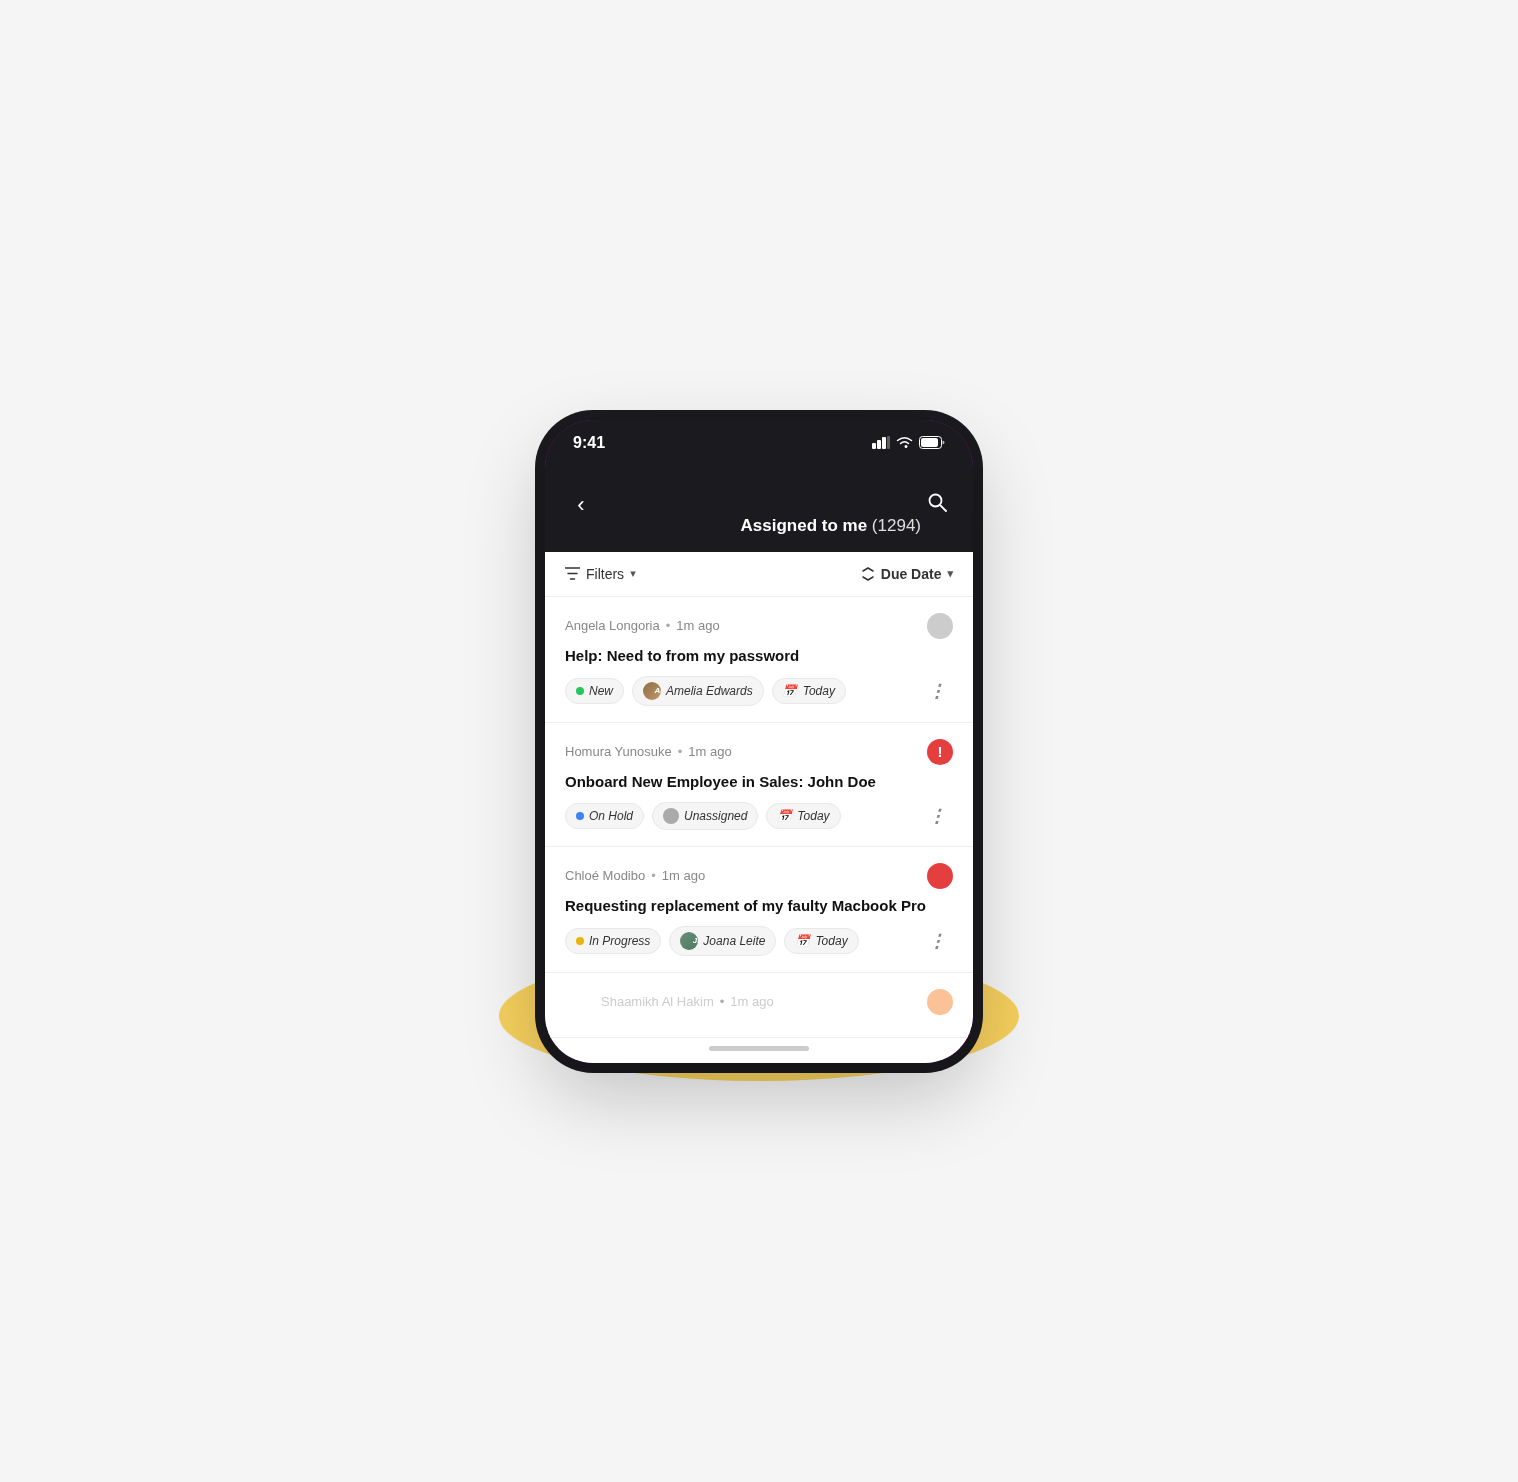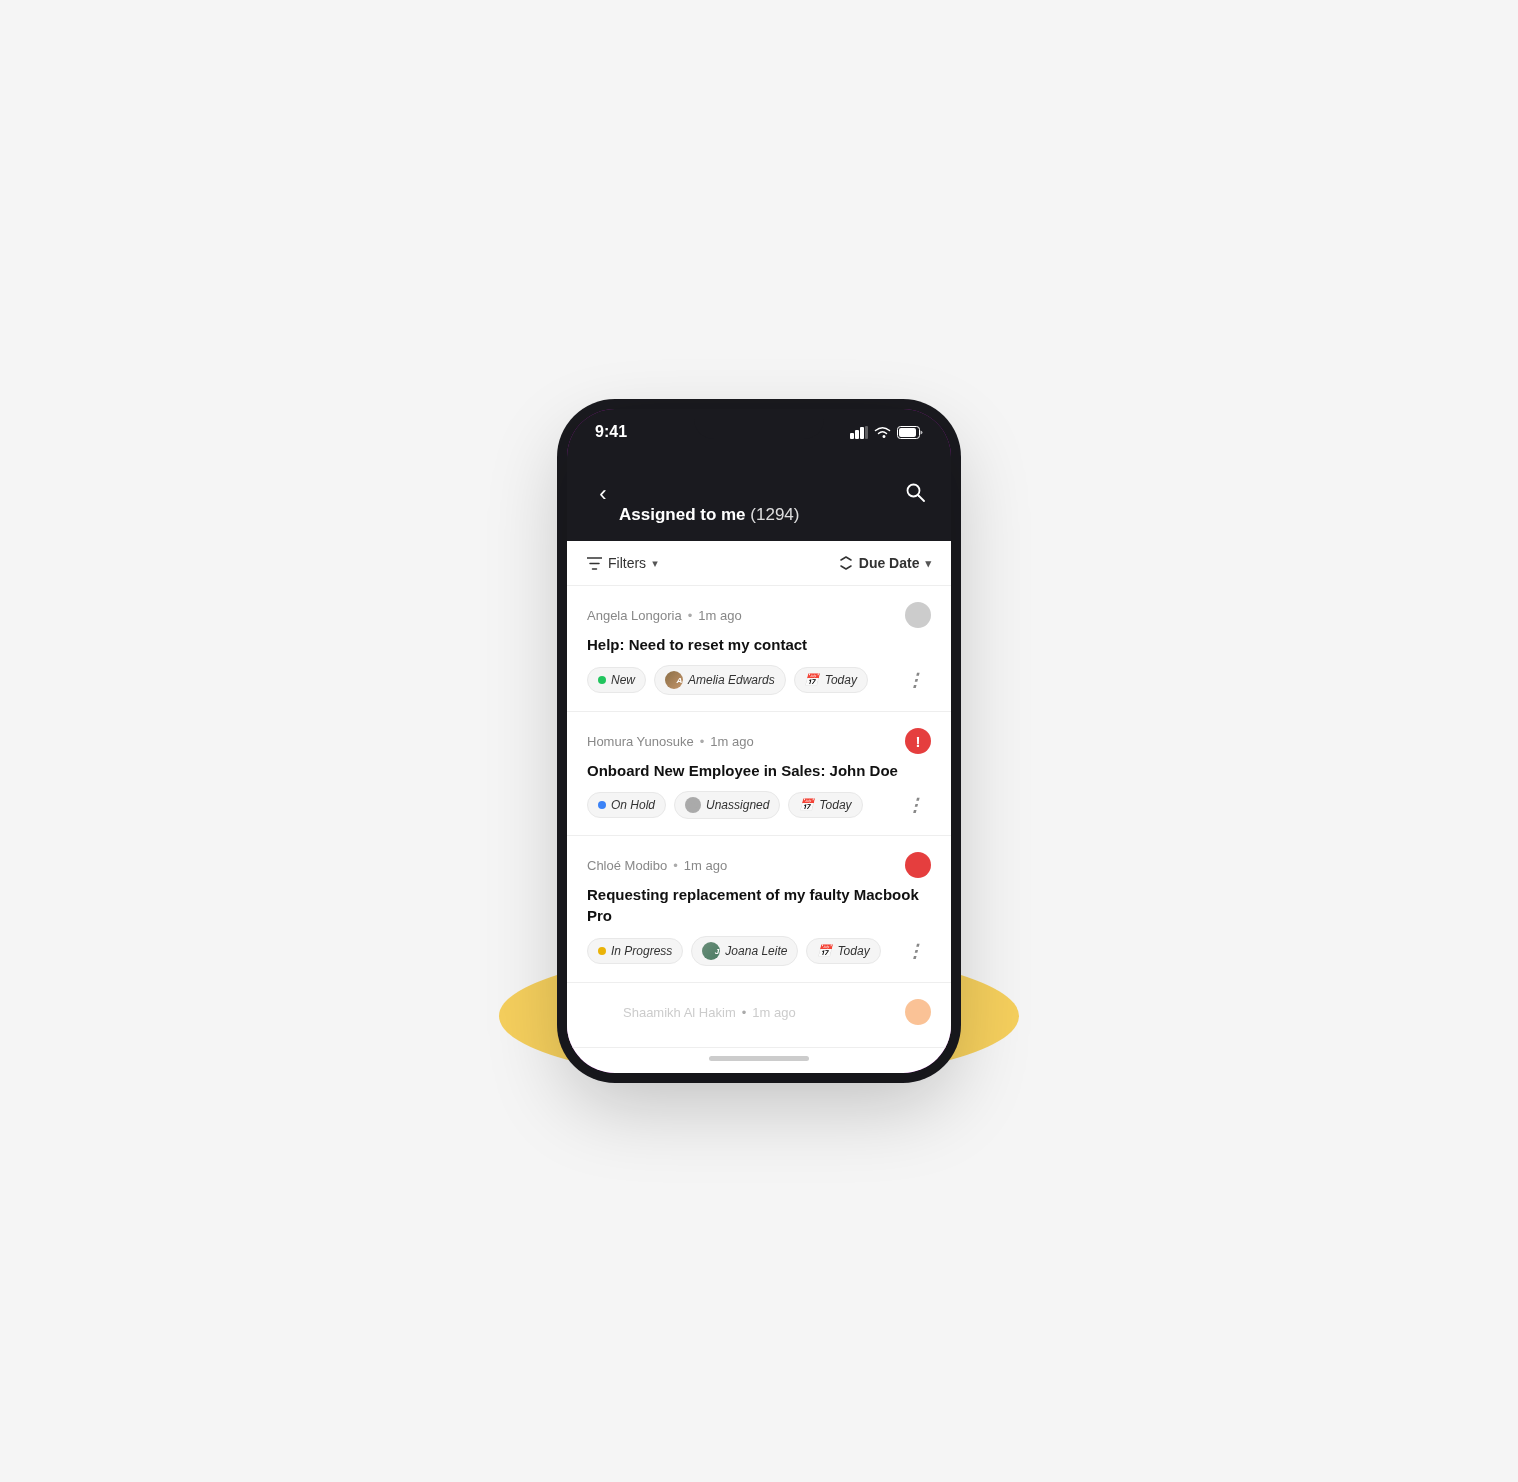--- a/index.html
+++ b/index.html
@@ -31,21 +31,21 @@
       height: 130px;
       background: #F5C842;
       border-radius: 50%;
       z-index: 0;
       opacity: 0.85;
     }
 
     .phone {
       position: relative;
       z-index: 1;
-      width: 384px;
+      width: 428px;
       background: #a21caf;
       border-radius: 48px;
       box-shadow: 0 30px 80px rgba(0,0,0,0.22), 0 0 0 10px #1a1a1f;
       overflow: hidden;
     }
 
     
     .status-bar {
       background: #1a1a1f;
       color: #ffffff;
@@ -87,21 +87,21 @@
       color: #ffffff;
       display: flex;
       align-items: center;
       justify-content: space-between;
       padding: 12px 20px 16px 20px;
     }
 
     .nav-title {
       font-size: 17px;
       font-weight: 700;
-      text-align: left;
+      text-align: right;
       flex: 1;
       margin-top: 42px;
     }
 
     .nav-count {
       font-weight: 400;
       opacity: 0.85;
     }
 
     .nav-icon {
@@ -377,21 +377,21 @@
 
       <div class="ticket-item">
         <div class="ticket-header">
           <div class="ticket-meta">
             <span>Angela Longoria</span>
             <span class="ticket-dot-separator">•</span>
             <span>1m ago</span>
           </div>
           <div class="priority-indicator priority-gray"></div>
         </div>
-        <div class="ticket-title">Help: Need to reset my contact</div>
+        <div class="ticket-title">Help: Need to from my password</div>
         <div class="ticket-meta-row">
           <div class="badge">
             <div class="badge-dot dot-green"></div>
             <span>New</span>
           </div>
           <div class="badge">
             <div class="badge-avatar avatar-ae">AE</div>
             <span>Amelia Edwards</span>
           </div>
           <div class="badge">

